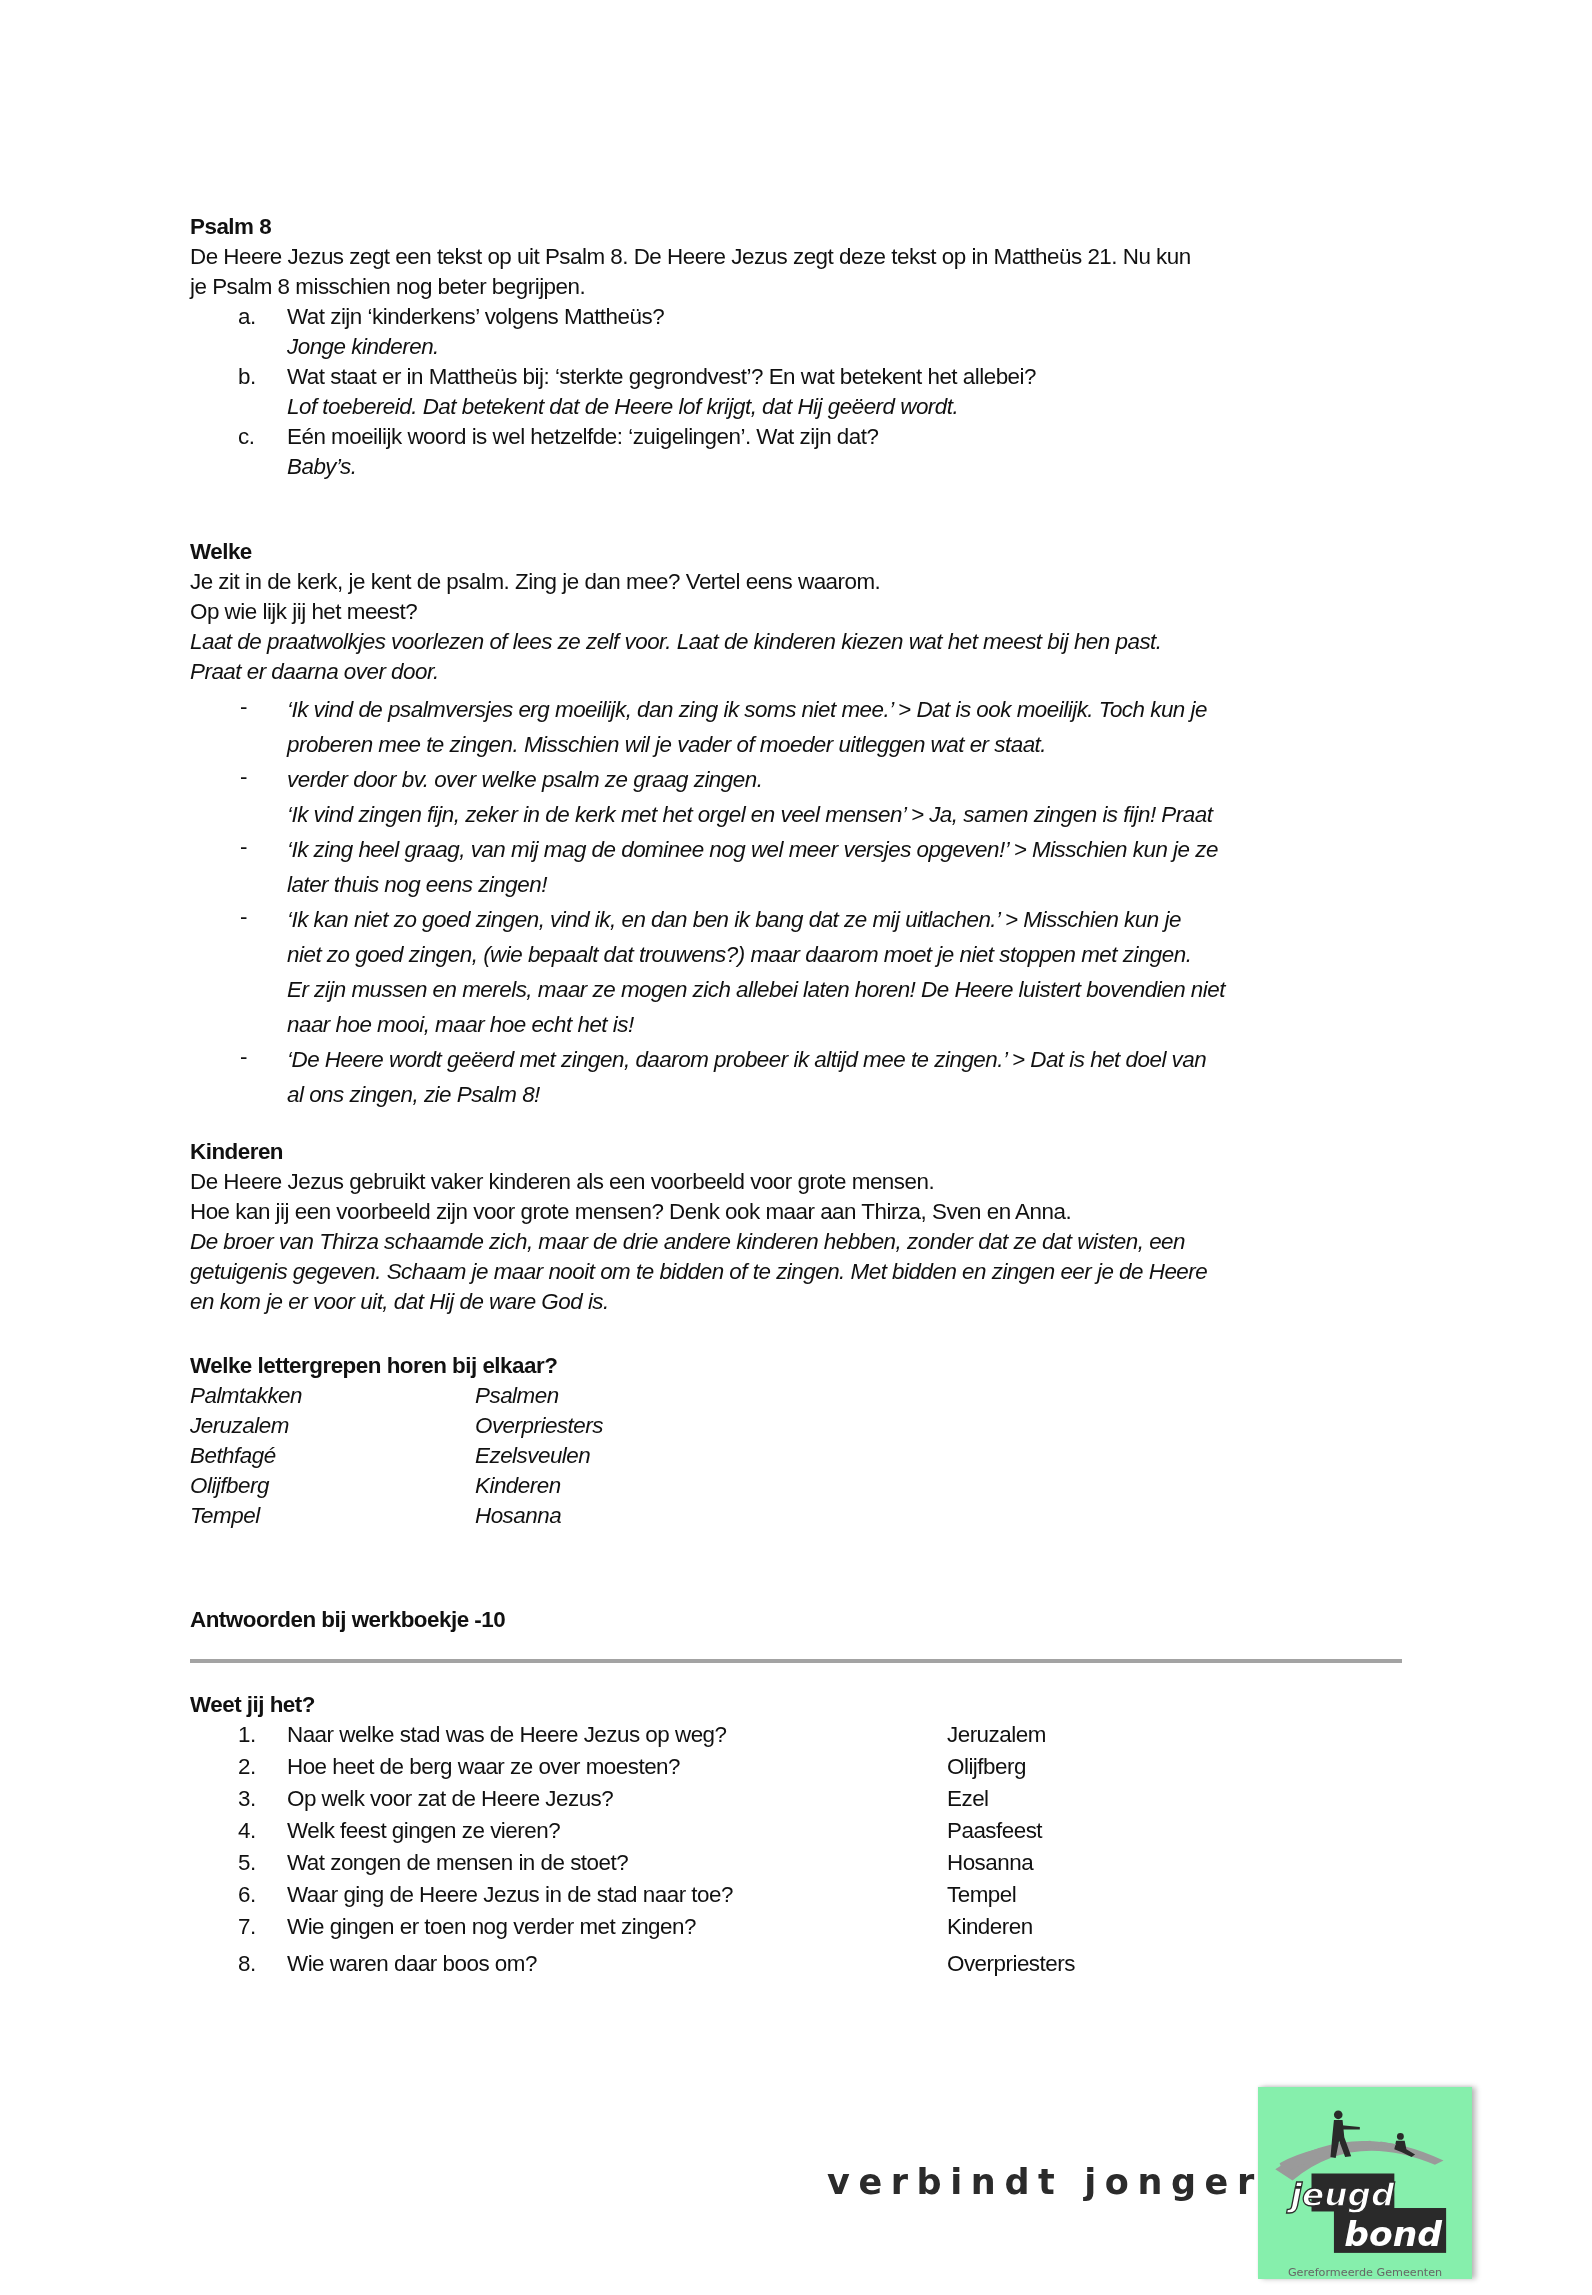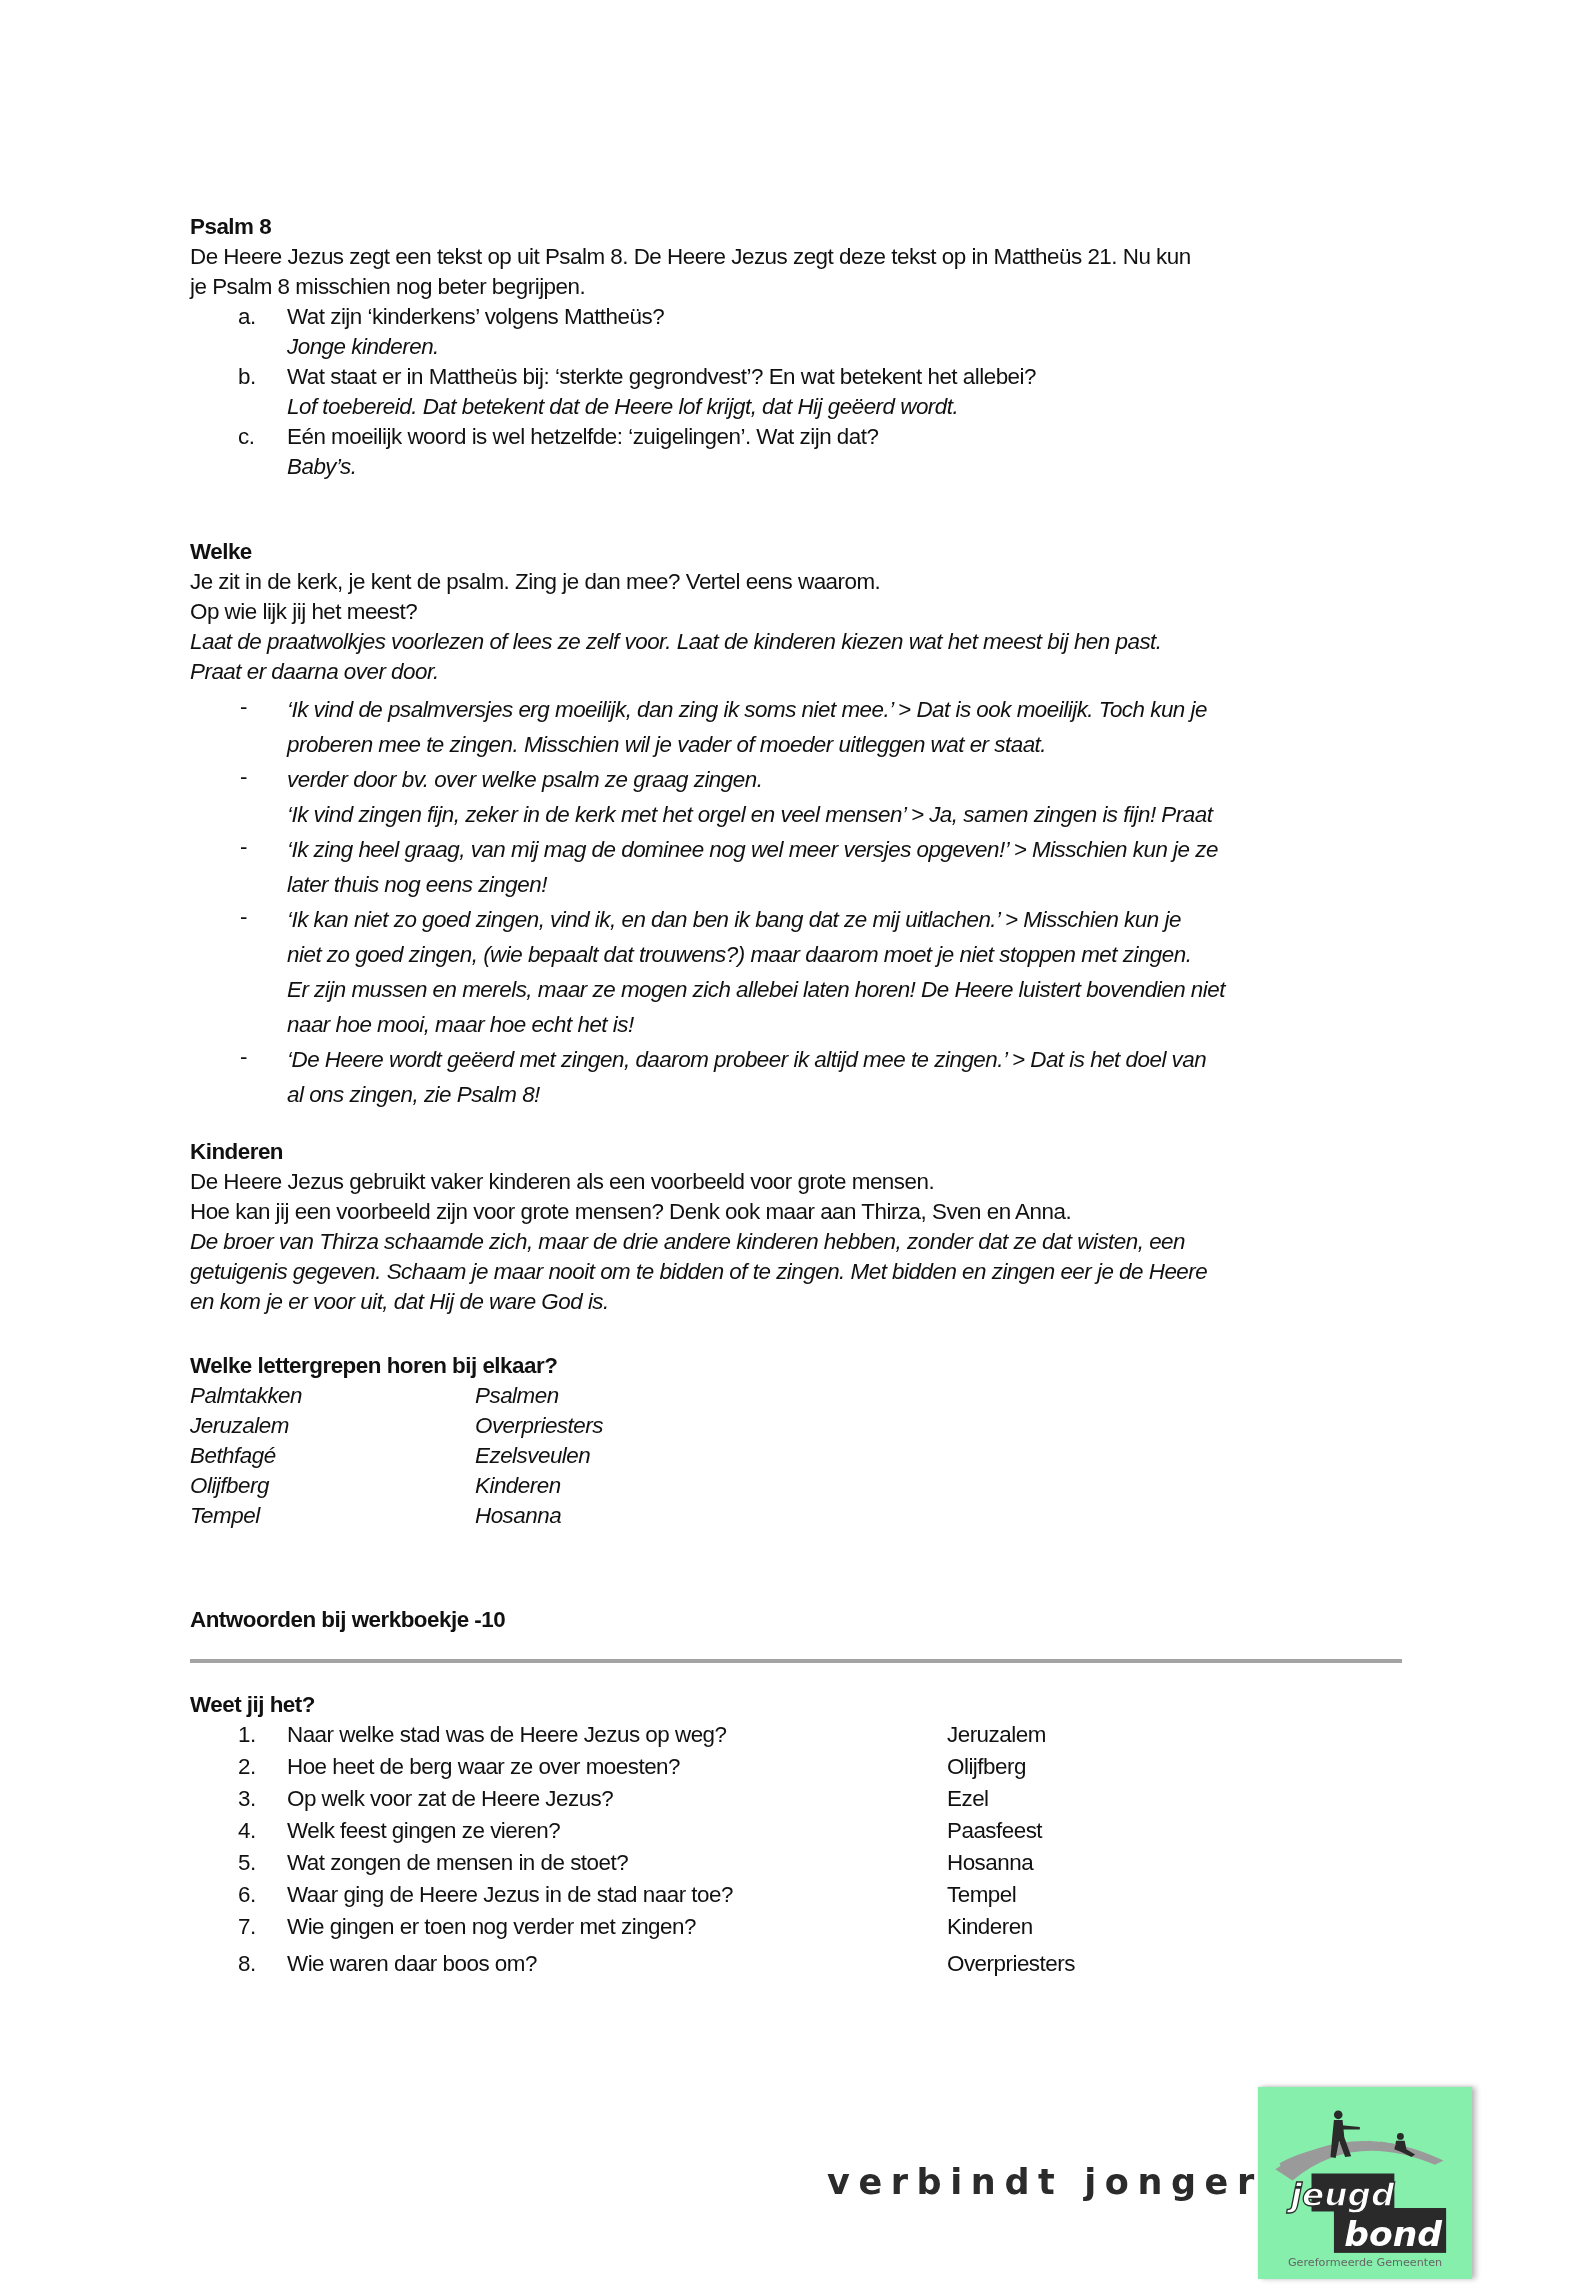--- a/index.html
+++ b/index.html
@@ -26,21 +26,21 @@
   .rule { position: absolute; left: 190px; top: 1659px; width: 1212px; height: 4.3px; background: #a3a3a3; }
   .tagline {
     position: absolute; left: 827px; top: 2162px; font-size: 35px; letter-spacing: 8.6px;
     font-family: "DejaVu Sans", sans-serif; font-weight: bold; color: #2b2b2b;
   }
   .logo-card {
     position: absolute; left: 1258px; top: 2087px; width: 214px; height: 192px;
     background: #86efac; box-shadow: 3.5px 0 5.2px rgba(0,0,0,0.25), 0 -0.9px 2.6px rgba(0,0,0,0.08);
   }
   .logo-sub {
-    position: absolute; left: 0; width: 100%; top: 169px; text-align: center;
+    position: absolute; left: 0; width: 100%; top: 179px; text-align: center;
     font-size: 11.2px; color: #666666; font-family: "DejaVu Sans", sans-serif;
   }
 </style>
 </head>
 <body>
 
 <div class="page">
 
   <section class="block" style="top:212px;">
     <div class="line h">Psalm 8</div>

